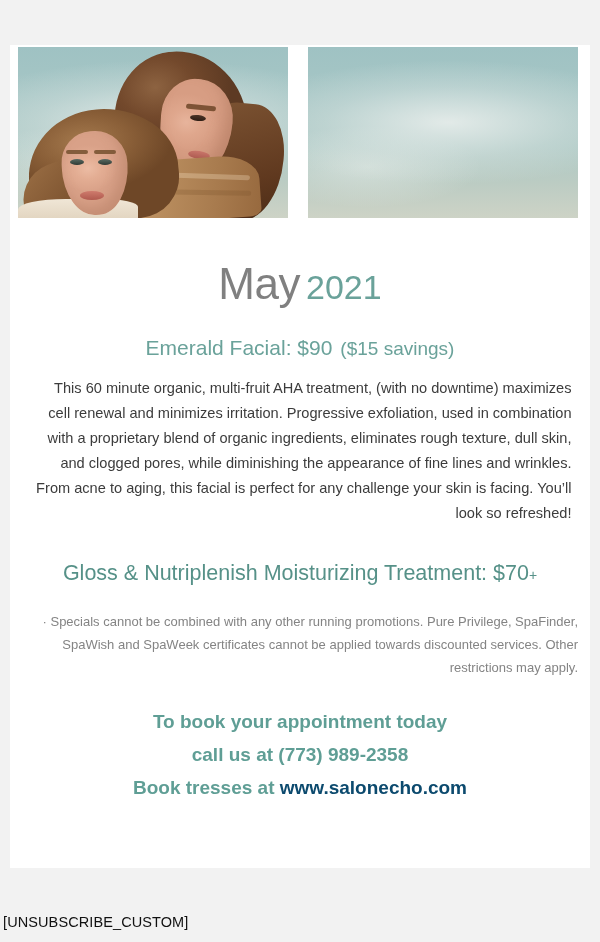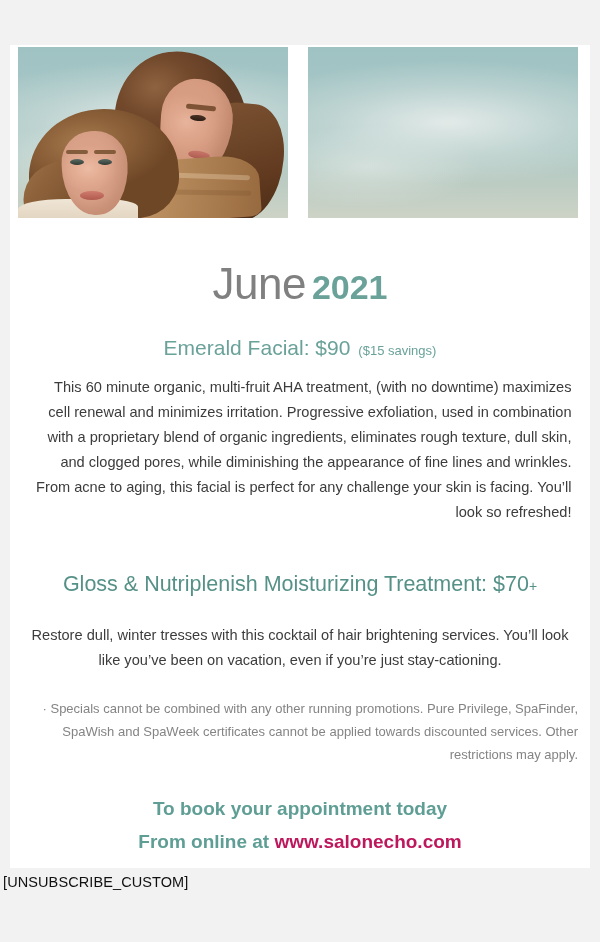--- a/index.html
+++ b/index.html
@@ -208,52 +208,52 @@
   }
   .month-name {
     font-size: 44px;
     color: #808080;
     font-weight: normal;
     letter-spacing: -0.5px;
   }
   .month-year {
     font-size: 34px;
     color: #6aa29a;
-    font-weight: bold;
+    font-weight: normal;
     margin-left: 6px;
   }
 
   .offer-heading-1 {
     text-align: center;
     margin: 0;
     padding-top: 30px;
     color: #6aa29a;
     font-size: 21px;
     font-weight: normal;
     line-height: 1.1;
   }
   .savings {
-    font-size: 13px;
+    font-size: 19px;
     color: #6aa29a;
     margin-left: 8px;
   }
 
   .body-copy {
     margin: 0 auto;
     padding-top: 16px;
     width: 543px;
     text-align: right;
     color: #3c3c3c;
     font-size: 14.6px;
     line-height: 25px;
   }
 
   .offer-heading-2 {
     text-align: center;
-    margin: 12px;
+    margin: 0;
     padding-top: 36px;
     color: #569188;
     font-size: 21.5px;
     font-weight: normal;
     line-height: 1.1;
     white-space: nowrap;
   }
   .plus {
     font-size: 14px;
     vertical-align: baseline;
@@ -283,28 +283,28 @@
     padding-top: 26px;
     text-align: center;
   }
   .cta-line {
     color: #5f9e95;
     font-size: 19px;
     line-height: 33px;
     font-weight: bold;
   }
   .cta-url {
-    color: #be185d;
+    color: #0c4a6e;
   }
 
   
   .unsub {
     position: absolute;
     left: 3px;
-    top: 873px;
+    top: 913px;
     font-size: 14.5px;
     color: #111111;
     line-height: 18px;
     letter-spacing: 0.1px;
   }
 </style>
 </head>
 <body>
 
 <div id="email-root">
@@ -336,40 +336,40 @@
 
       <div class="hero-img right">
         <div class="sky"></div>
       </div>
 
     </div>
 
     <div class="content">
 
       <div class="month-line">
-        <span class="month-name">June</span><span class="month-year">2021</span>
+        <span class="month-name">May</span><span class="month-year">2021</span>
       </div>
 
       <div class="offer-heading-1">
         <span>Emerald Facial: $90</span><span class="savings">($15 savings)</span>
       </div>
 
       <p class="body-copy">This 60 minute organic, multi-fruit AHA treatment, (with no downtime) maximizes cell renewal and minimizes irritation. Progressive exfoliation, used in combination with a proprietary blend of organic ingredients, eliminates rough texture, dull skin, and clogged pores, while diminishing the appearance of fine lines and wrinkles. From acne to aging, this facial is perfect for any challenge your skin is facing. You’ll look so refreshed!</p>
 
       <div class="offer-heading-2">
         <span>Gloss &amp; Nutriplenish Moisturizing Treatment: $70</span><span class="plus">+</span>
       </div>
 
-      <p class="body-copy-2">Restore dull, winter tresses with this cocktail of hair brightening services. You’ll look like you’ve been on vacation, even if you’re just stay-cationing.</p>
 
       <p class="fineprint">· Specials cannot be combined with any other running promotions. Pure Privilege, SpaFinder, SpaWish and SpaWeek certificates cannot be applied towards discounted services. Other restrictions may apply.</p>
 
       <div class="cta-block">
         <div class="cta-line">To book your appointment today</div>
-        <div class="cta-line"><span>From online at </span><span class="cta-url">www.salonecho.com</span></div>
+        <div class="cta-line">call us at (773) 989-2358</div>
+        <div class="cta-line"><span>Book tresses at </span><span class="cta-url">www.salonecho.com</span></div>
       </div>
 
     </div>
 
   </div>
 
   <div class="unsub">[UNSUBSCRIBE_CUSTOM]</div>
 
 </div>
 

